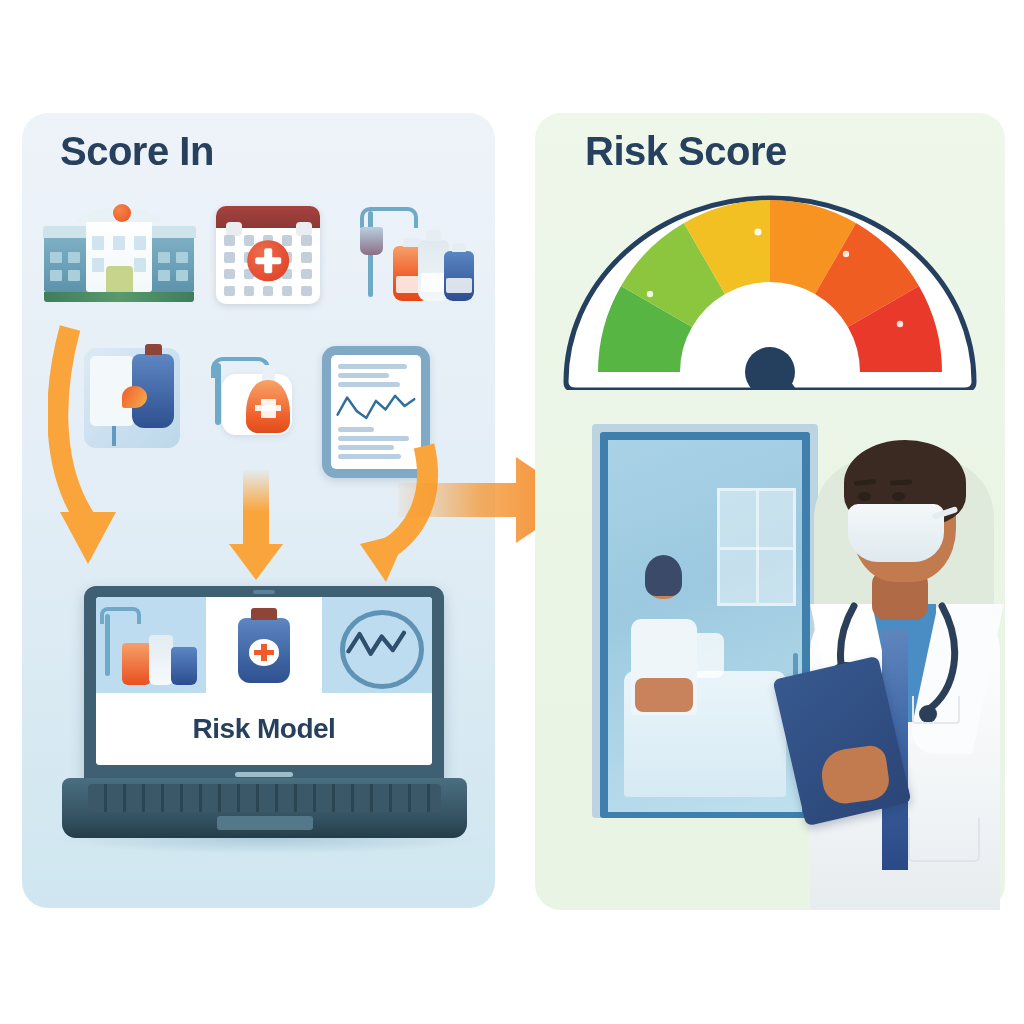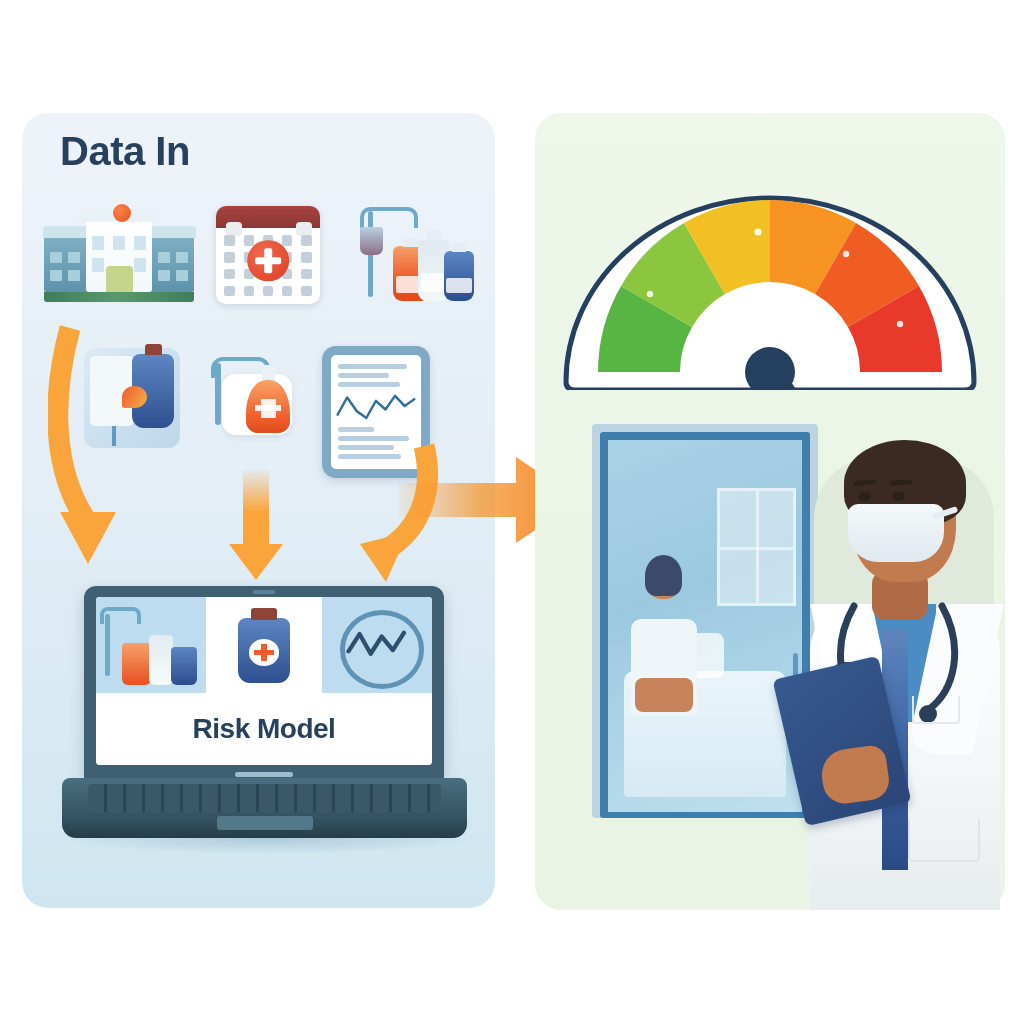--- a/index.html
+++ b/index.html
@@ -444,21 +444,21 @@
     border: 2px solid #e3e9ed; border-top: none; border-radius: 0 0 4px 4px;
   }
 </style>
 </head>
 <body>
 
 <div id="stage">
 
   <div class="panel" id="panel-left"></div>
 
-  <div class="panel-title" id="title-left">Data In</div>
+  <div class="panel-title" id="title-left">Score In</div>
 
   <div class="icon-tile" style="left:44px; top:202px; width:150px; height:100px;">
     <div class="hosp-wing l"></div>
     <div class="hosp-wing r"></div>
     <div class="hosp-roof-w l"></div>
     <div class="hosp-roof-w r"></div>
     <div class="hosp-center"></div>
     <div class="hosp-pediment"></div>
     <div class="hosp-emblem"></div>
     <div class="hosp-win" style="left:4%;  top:50%; width:8%;  height:11%;"></div>
@@ -622,20 +622,21 @@
         <stop offset="0%" stop-color="#f5962f" stop-opacity="0.05"></stop>
         <stop offset="45%" stop-color="#f5962f" stop-opacity="0.75"></stop>
         <stop offset="100%" stop-color="#f2852a" stop-opacity="1"></stop>
       </linearGradient>
     </defs>
     <polygon points="0,28 118,28 118,2 182,45 118,88 118,62 0,62" fill="url(#agrad)"></polygon>
   </svg>
 
   <div class="panel" id="panel-right"></div>
 
+  <div class="panel-title" id="title-right">Risk Score</div>
 
   <div id="gauge">
     <svg width="424" height="200" viewBox="0 0 424 200">
 
       <path d="M8,192 A204,184 0 0 1 416,192 L416,192 Q416,200 406,200 L18,200 Q8,200 8,192 Z" fill="#ffffff" stroke="#25405e" stroke-width="5" stroke-linejoin="round"></path>
 
       <g transform="translate(212,182)">
         <path d="M-172,0 A172,172 0 0 1 -148.95,-86 L-77.94,-45 A90,90 0 0 0 -90,0 Z" fill="#57b544"></path>
         <path d="M-148.95,-86 A172,172 0 0 1 -86,-148.95 L-45,-77.94 A90,90 0 0 0 -77.94,-45 Z" fill="#8cc63f"></path>
         <path d="M-86,-148.95 A172,172 0 0 1 0,-172 L0,-90 A90,90 0 0 0 -45,-77.94 Z" fill="#f2c023"></path>

